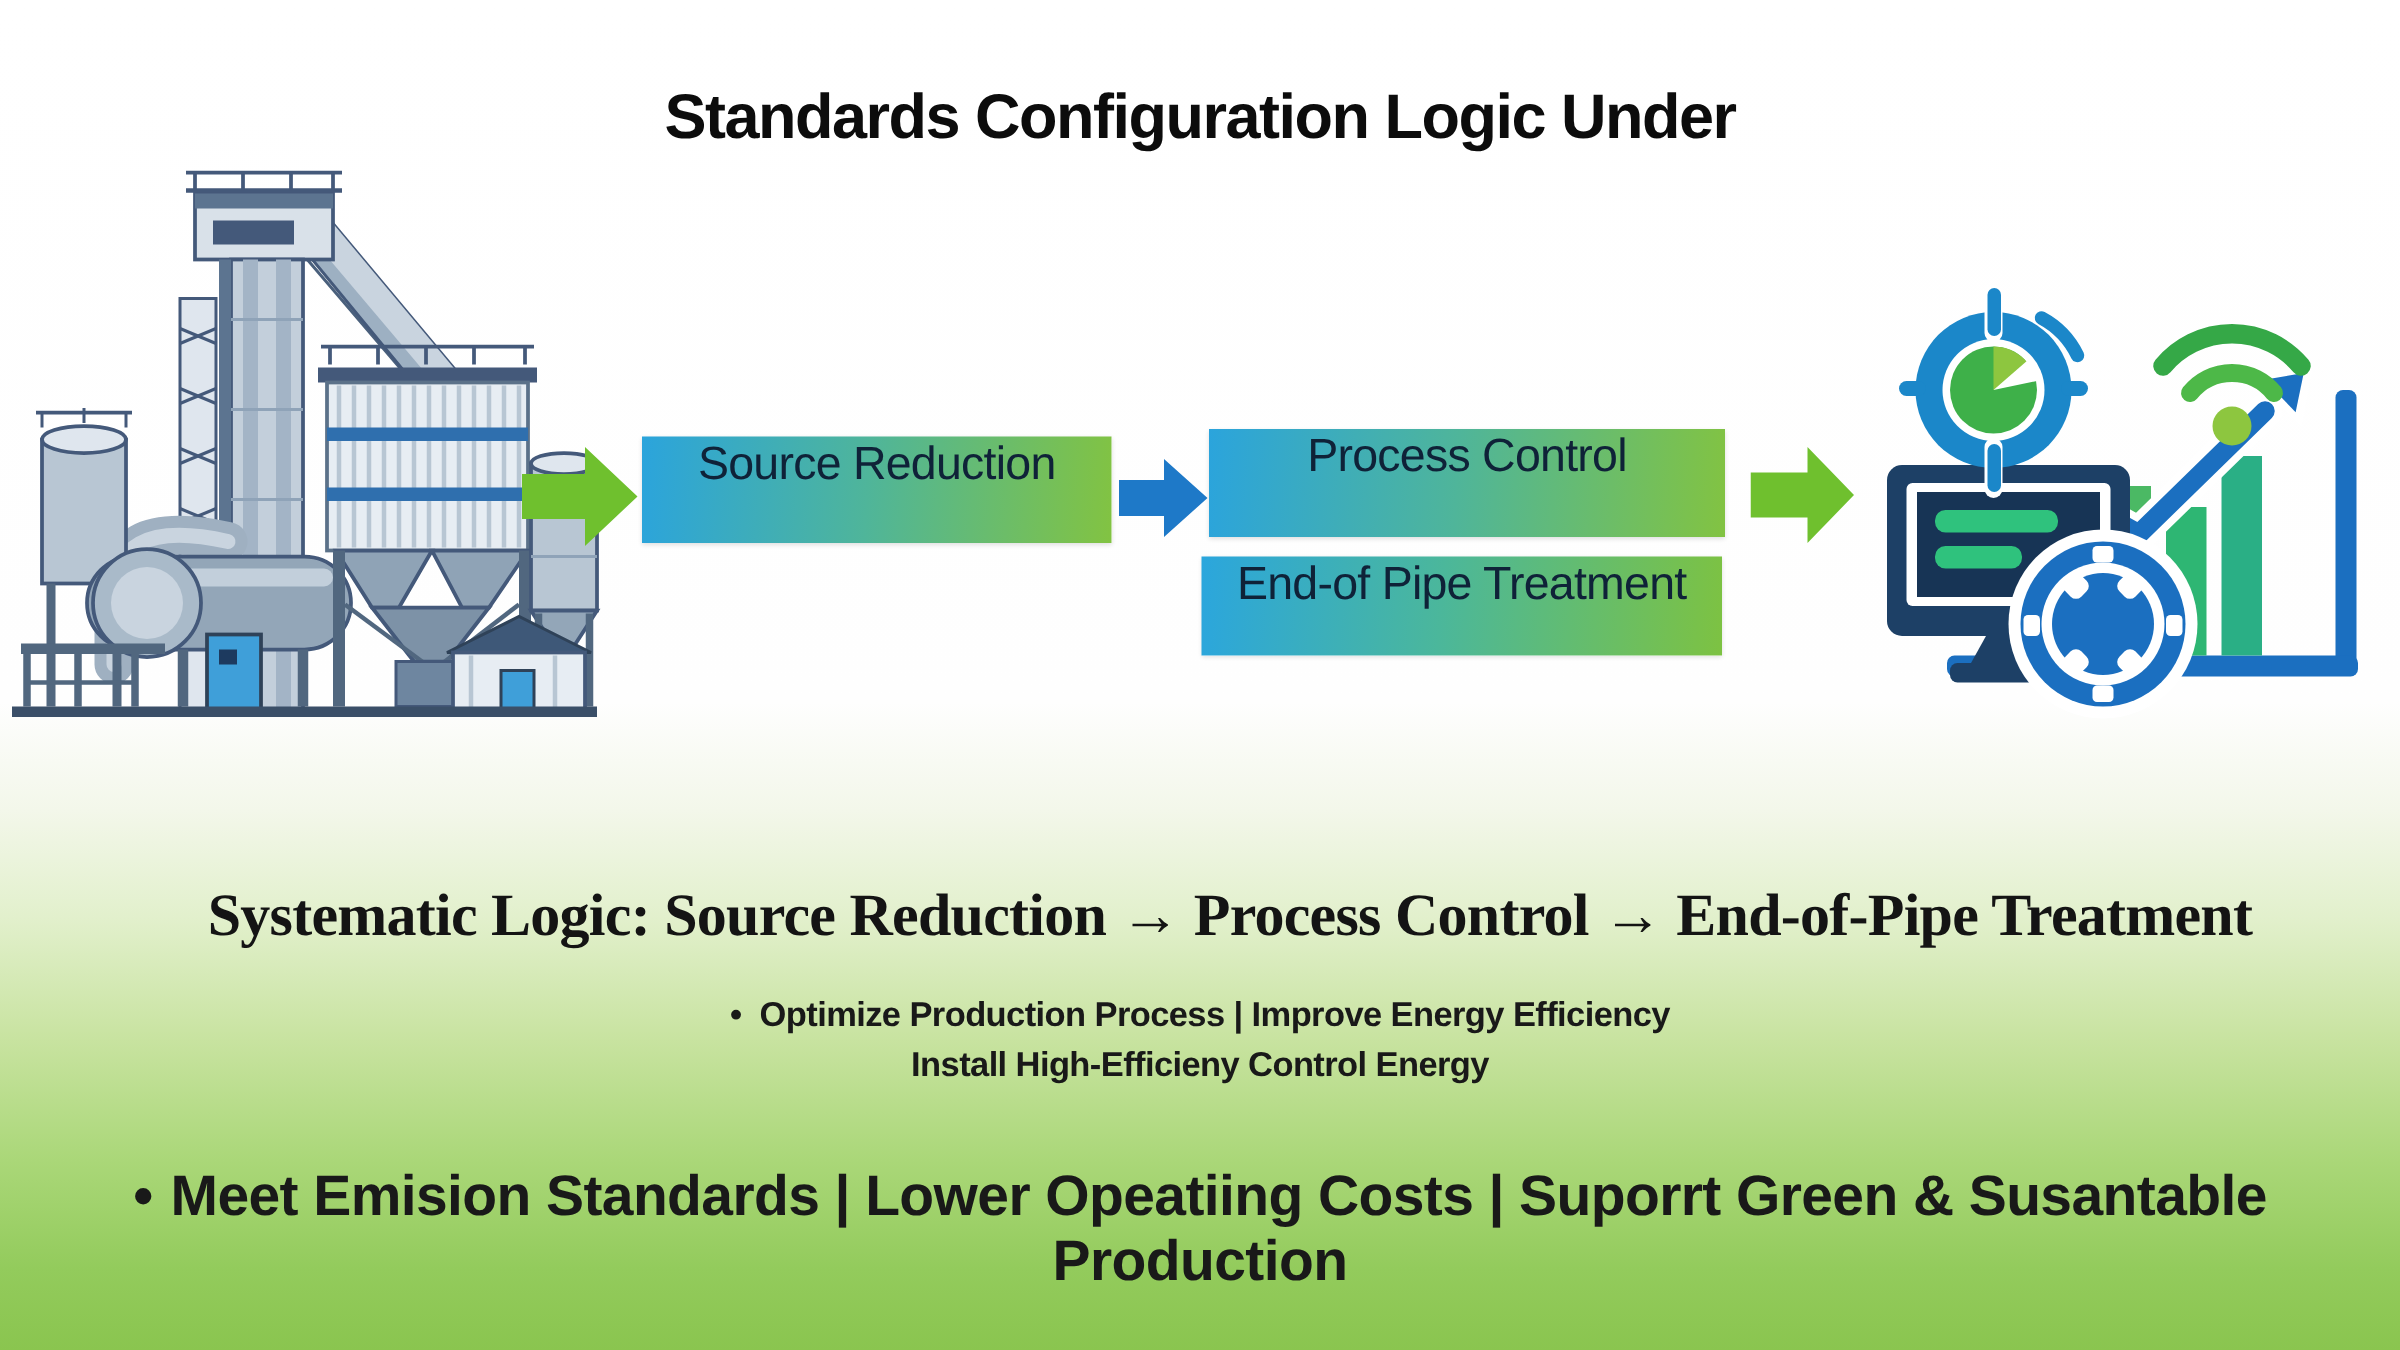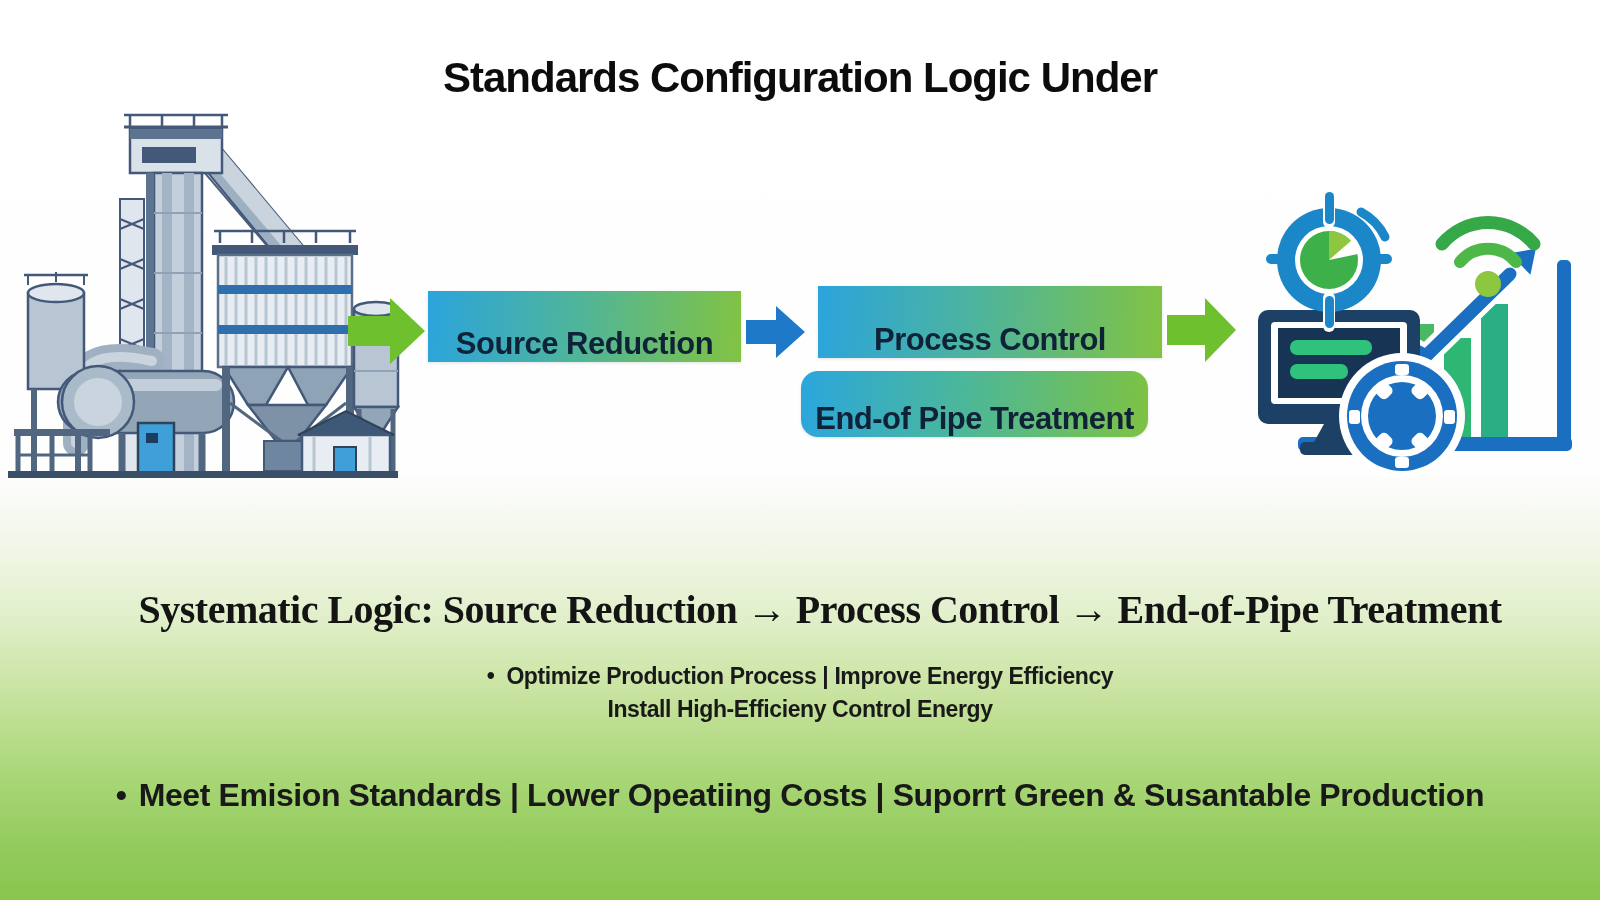--- a/index.html
+++ b/index.html
@@ -19,30 +19,30 @@
   .title {
     position:absolute; top:50px; left:0; width:100%;
     text-align:center; color:#0c0c0c;
     font-weight:bold; font-size:42px; line-height:1.32;
     letter-spacing:-1px;
   }
 
   
   .flow-box {
     position:absolute;
-    display:flex; align-items:flex-end; justify-content:center;
+    display:flex; align-items:flex-start; justify-content:center;
     background:linear-gradient(94deg, #2ba4dc 0%, #4fb59a 48%, #82c342 100%);
-    color:#0f2238; font-weight:bold; font-size:31px;
+    color:#0f2238; font-weight:normal; font-size:31px;
     letter-spacing:-0.5px;
     box-shadow:0 1px 3px rgba(0,0,0,0.12);
   }
   .box-source  { left:428px; top:291px; width:313px; height:71px; }
-  .box-process { left:806px; top:286px; width:344px; height:72px;margin-left:12px; }
+  .box-process { left:806px; top:286px; width:344px; height:72px; }
   .box-endpipe { left:801px; top:371px; width:347px; height:66px;
-    background:linear-gradient(94deg, #2ba6dd 0%, #4bb79b 46%, #7dc242 100%);border-radius:17px; }
+    background:linear-gradient(94deg, #2ba6dd 0%, #4bb79b 46%, #7dc242 100%); }
 
   .flow-arrow { position:absolute; }
   .arrow-1 { left:348px;  top:296px; }
   .arrow-2 { left:746px;  top:304px; }
   .arrow-3 { left:1167px; top:295px; }
 
   
   .factory { position:absolute; left:2px; top:103px; }
   .icon-cluster { position:absolute; left:1250px; top:186px; }
 
@@ -53,21 +53,21 @@
     font-family:"Liberation Serif", serif; font-weight:bold;
     font-size:40px; color:#141414; letter-spacing:-0.5px;margin-left:20px;
   }
   .bullets-a {
     position:absolute; top:660px; left:0; width:100%;
     text-align:center; font-size:23px; font-weight:bold;
     color:#191919; line-height:1.45; letter-spacing:-0.4px;
   }
   .bullets-b {
     position:absolute; top:777px; left:0; width:100%;
-    text-align:center; font-size:32px; font-weight:bold;
+    text-align:center; font-size:38px; font-weight:bold;
     color:#191919; letter-spacing:-0.4px;
   }
   .bullet-marker { display:inline-block; margin-right:12px; }
 </style>
 </head>
 <body>
 
 <div class="canvas">
 
   <div class="title">

